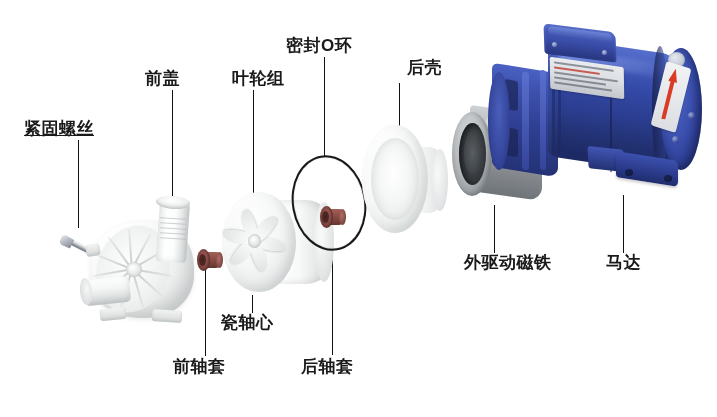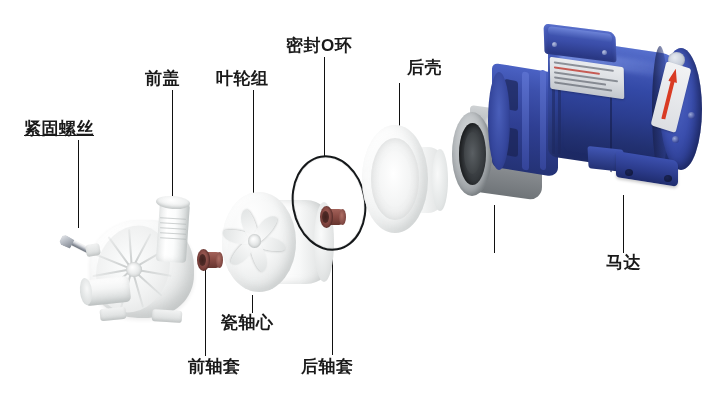--- a/index.html
+++ b/index.html
@@ -503,21 +503,22 @@
     <div class="mt-terminal-screw" style="left:110px; top:22px;"></div>
 
     <div class="mt-foot-front"></div>
     <div class="mt-foot"></div>
     <div class="mt-foot-hole" style="left:133px; top:141px;"></div>
     <div class="mt-foot-hole" style="left:172px; top:147px;"></div>
   </div>
 
   <div class="label" style="left:24px; top:120px;text-decoration:underline;">紧固螺丝</div>
   <div class="label" style="left:145px; top:70px;">前盖</div>
-  <div class="label" style="left:204px; top:70px;padding-left:12px;">叶轮组</div>
+  <div class="label" style="left:220px; top:70px;padding-left:12px;">叶轮组</div>
   <div class="label" style="left:286px; top:37px;">密封O环</div>
   <div class="label" style="left:383px; top:59px;margin-left:24px;">后壳</div>
-  <div class="label" style="left:188px; top:358px;text-align:right;">前轴套</div>
+  <div class="label" style="left:173px; top:358px;text-align:right;">前轴套</div>
   <div class="label" style="left:221px; top:314px;">瓷轴心</div>
   <div class="label" style="left:301px; top:358px;">后轴套</div>
+  <div class="label" style="left:464px; top:254px;">外驱动磁铁</div>
   <div class="label" style="left:606px; top:254px;">马达</div>
 
 </div>
 
 </body></html>

